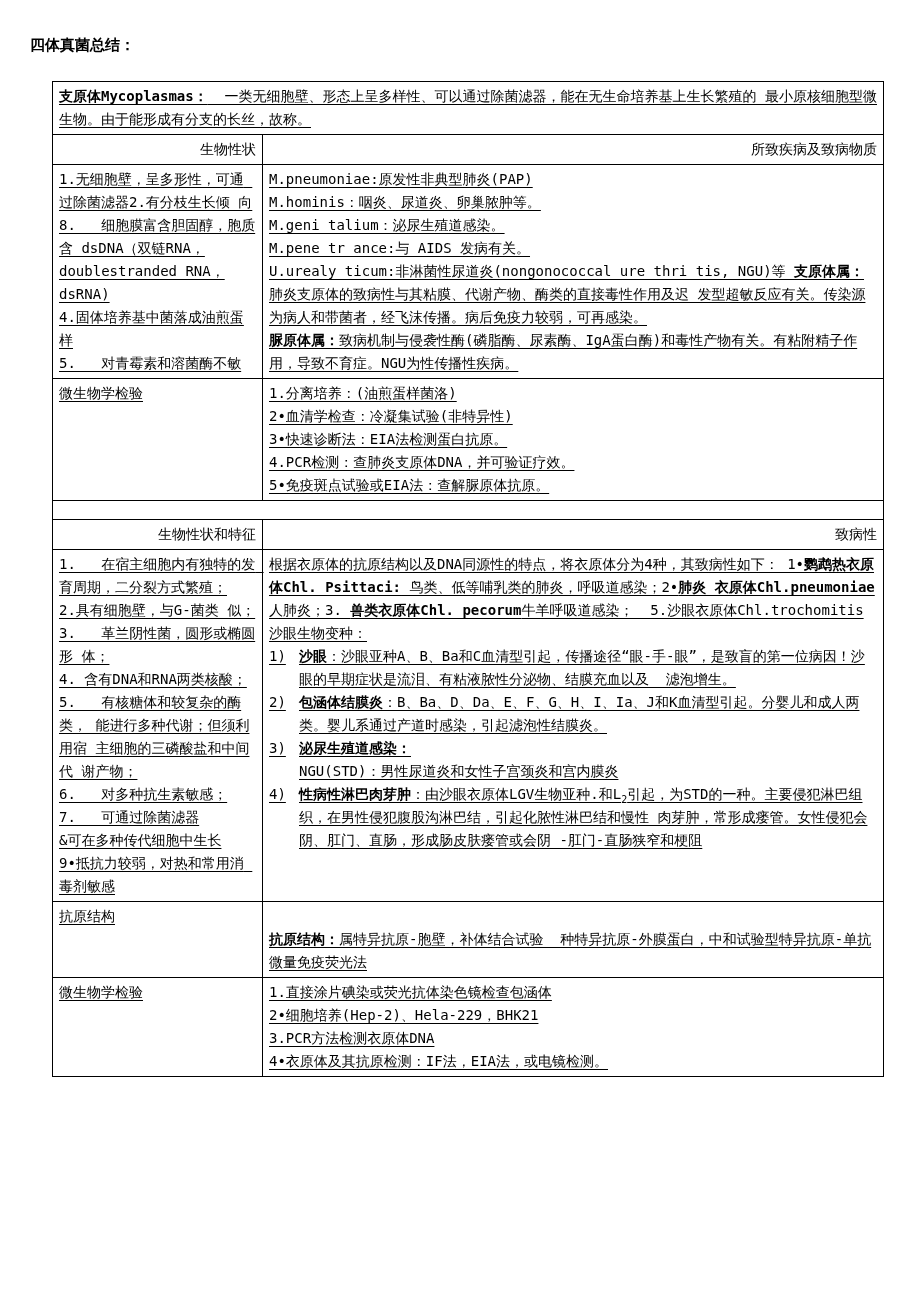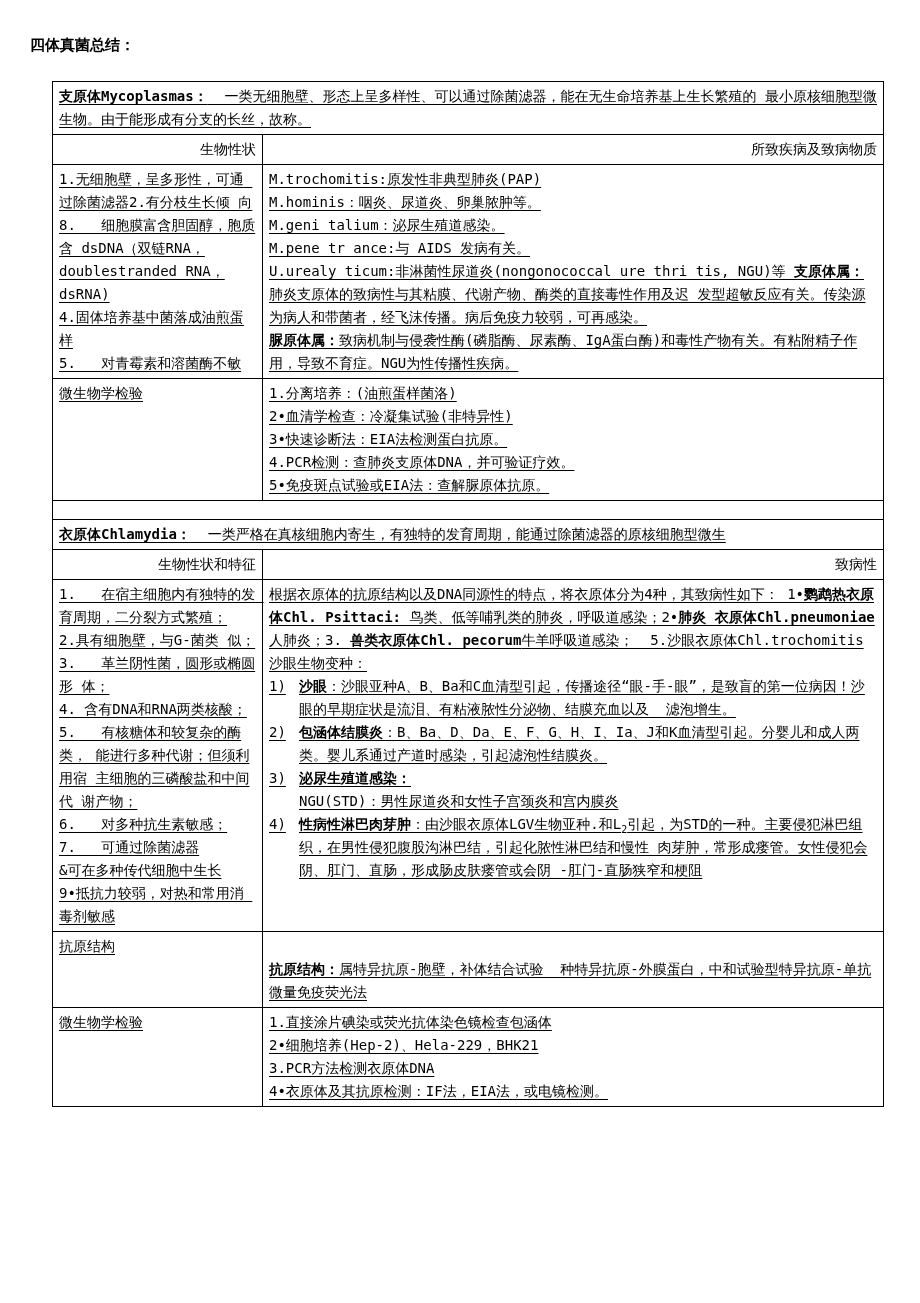--- a/index.html
+++ b/index.html
@@ -56,21 +56,21 @@
           <td class="col-header">所致疾病及致病物质</td>
         </tr>
         <tr>
           <td>
             <div class="para"><span>1.无细胞壁，呈多形性，可通 过除菌滤器2.有分枝生长倾 向</span></div>
             <div class="para"><span>8.   细胞膜富含胆固醇，胞质含 dsDNA（双链RNA，doublestranded RNA，dsRNA)</span></div>
             <div class="para"><span>4.固体培养基中菌落成油煎蛋样</span></div>
             <div class="para"><span>5.   对青霉素和溶菌酶不敏</span></div>
           </td>
           <td>
-            <div class="para"><span>M.trochomitis:原发性非典型肺炎(PAP)</span></div>
+            <div class="para"><span>M.pneumoniae:原发性非典型肺炎(PAP)</span></div>
             <div class="para"><span>M.hominis：咽炎、尿道炎、卵巢脓肿等。</span></div>
             <div class="para"><span>M.geni talium：泌尿生殖道感染。</span></div>
             <div class="para"><span>M.pene tr ance:与 AIDS 发病有关。</span></div>
             <div class="para"><span>U.urealy ticum:非淋菌性尿道炎(nongonococcal ure thri tis, NGU)等 </span><span class="b">支原体属：</span><span>肺炎支原体的致病性与其粘膜、代谢产物、酶类的直接毒性作用及迟 发型超敏反应有关。传染源为病人和带菌者，经飞沫传播。病后免疫力较弱，可再感染。</span></div>
             <div class="para"><span class="b">脲原体属：</span><span>致病机制与侵袭性酶(磷脂酶、尿素酶、IgA蛋白酶)和毒性产物有关。有粘附精子作用，导致不育症。NGU为性传播性疾病。</span></div>
           </td>
         </tr>
         <tr>
           <td>
             <div class="para"><span>微生物学检验</span></div>
@@ -78,25 +78,20 @@
           <td>
             <div class="para"><span>1.分离培养：(油煎蛋样菌洛)</span></div>
             <div class="para"><span>2•血清学检查：冷凝集试验(非特异性)</span></div>
             <div class="para"><span>3•快速诊断法：EIA法检测蛋白抗原。</span></div>
             <div class="para"><span>4.PCR检测：查肺炎支原体DNA，并可验证疗效。</span></div>
             <div class="para"><span>5•免疫斑点试验或EIA法：查解脲原体抗原。</span></div>
           </td>
         </tr>
         <tr>
           <td class="gap-cell" colspan="2"></td>
-        </tr>
-        <tr>
-          <td class="intro-cell" colspan="2">
-            <div class="para"><span class="b">衣原体Chlamydia：</span><span>  一类严格在真核细胞内寄生，有独特的发育周期，能通过除菌滤器的原核细胞型微生</span></div>
-          </td>
         </tr>
         <tr>
           <td class="col-header">生物性状和特征</td>
           <td class="col-header">致病性</td>
         </tr>
         <tr>
           <td>
             <div class="para"><span>1.   在宿主细胞内有独特的发 育周期，二分裂方式繁殖；</span></div>
             <div class="para"><span>2.具有细胞壁，与G-菌类 似；</span></div>
             <div class="para"><span>3.   革兰阴性菌，圆形或椭圆形 体；</span></div>

